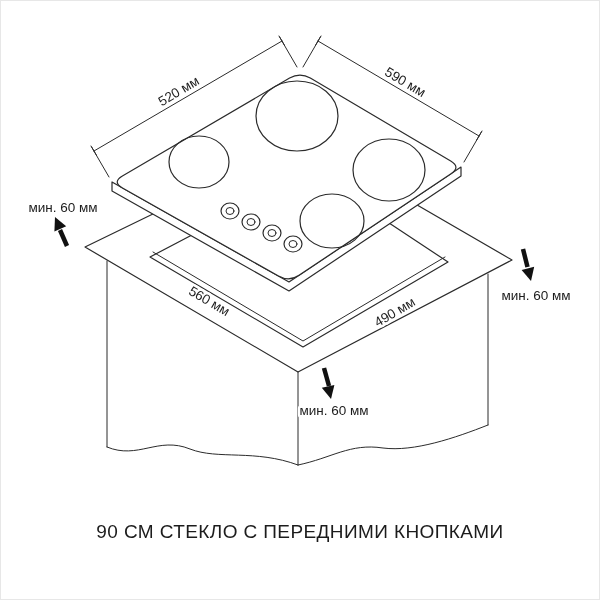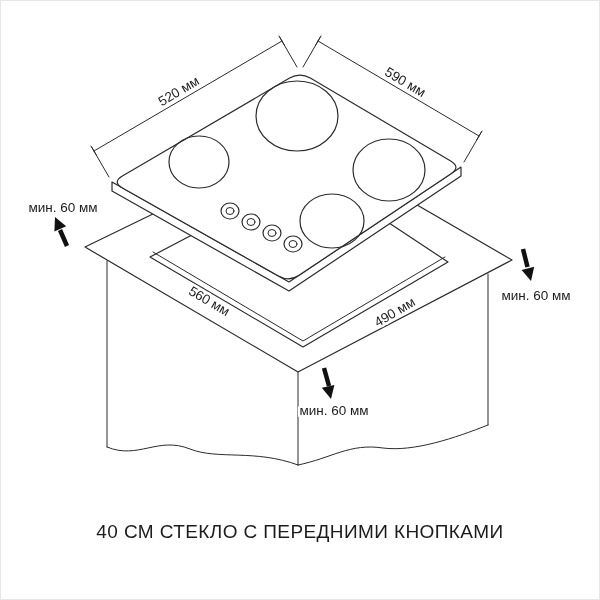--- a/index.html
+++ b/index.html
@@ -97,15 +97,15 @@
     </g>
 
     <g>
       <text class="dim-text" x="334" y="415">мин. 60 мм</text>
       <line class="arrow-stem" x1="324" y1="368" x2="329" y2="386"></line>
       <polygon class="arrow-head" points="331,399 334.4,384.9 321.8,387.7"></polygon>
     </g>
 
   </svg>
 
-  <div class="caption">40 СМ СТЕКЛО С ПЕРЕДНИМИ КНОПКАМИ</div>
+  <div class="caption">90 СМ СТЕКЛО С ПЕРЕДНИМИ КНОПКАМИ</div>
 
 </div>
 
 </body></html>

